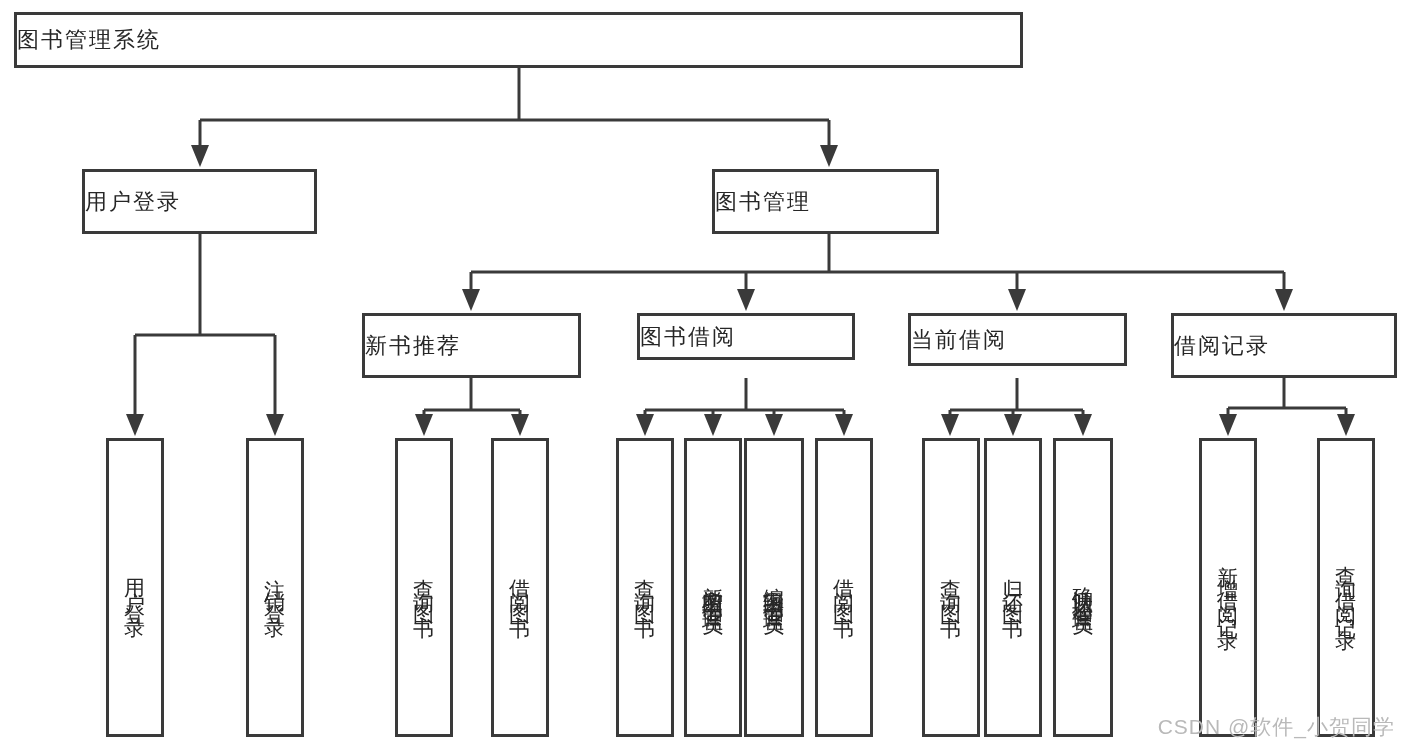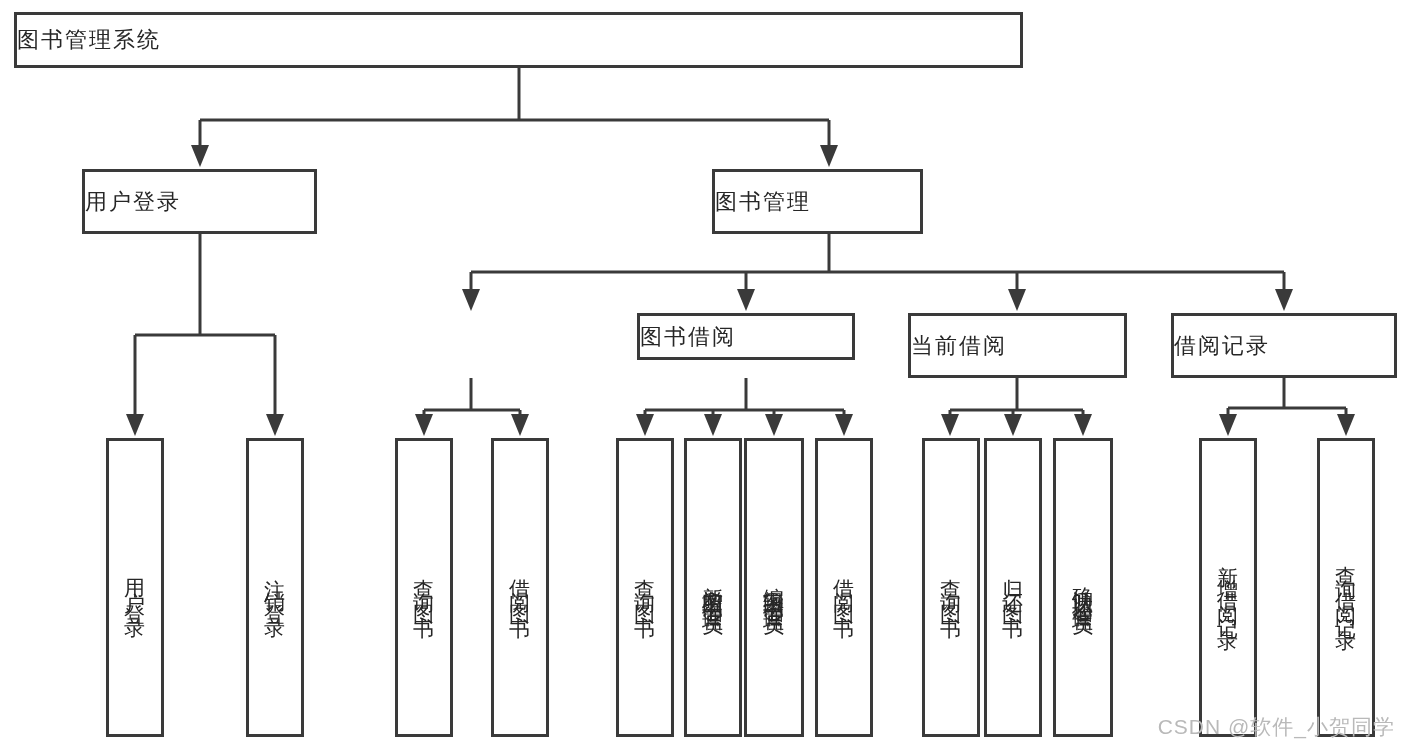--- a/index.html
+++ b/index.html
@@ -106,28 +106,31 @@
       <polygon points="1337,414 1355,414 1346,436" fill="#3a3a3a"></polygon>
     </svg>
 
   <div class="hbox" style="left:14px;top:12px;width:1009px;height:56px">
     <span>图书管理系统</span>
   </div>
 
   <div class="hbox" style="left:82px;top:169px;width:235px;height:65px">
     <span>用户登录</span>
   </div>
-  <div class="hbox" style="left:712px;top:169px;width:211px;height:65px">
+  <div class="hbox" style="left:712px;top:169px;width:227px;height:65px">
     <span>图书管理</span>
   </div>
 
+  <div class="hbox" style="left:362px;top:313px;width:219px;height:65px">
+    <span>新书推荐</span>
+  </div>
   <div class="hbox" style="left:637px;top:313px;width:218px;height:47px">
     <span>图书借阅</span>
   </div>
-  <div class="hbox" style="left:908px;top:313px;width:219px;height:65px">
+  <div class="hbox" style="left:908px;top:313px;width:219px;height:53px">
     <span>当前借阅</span>
   </div>
   <div class="hbox" style="left:1171px;top:313px;width:226px;height:65px">
     <span>借阅记录</span>
   </div>
 
   <div class="leaf" style="left:106px">
     <span class="vtext loose">用户登录</span>
   </div>
   <div class="leaf" style="left:246px">

